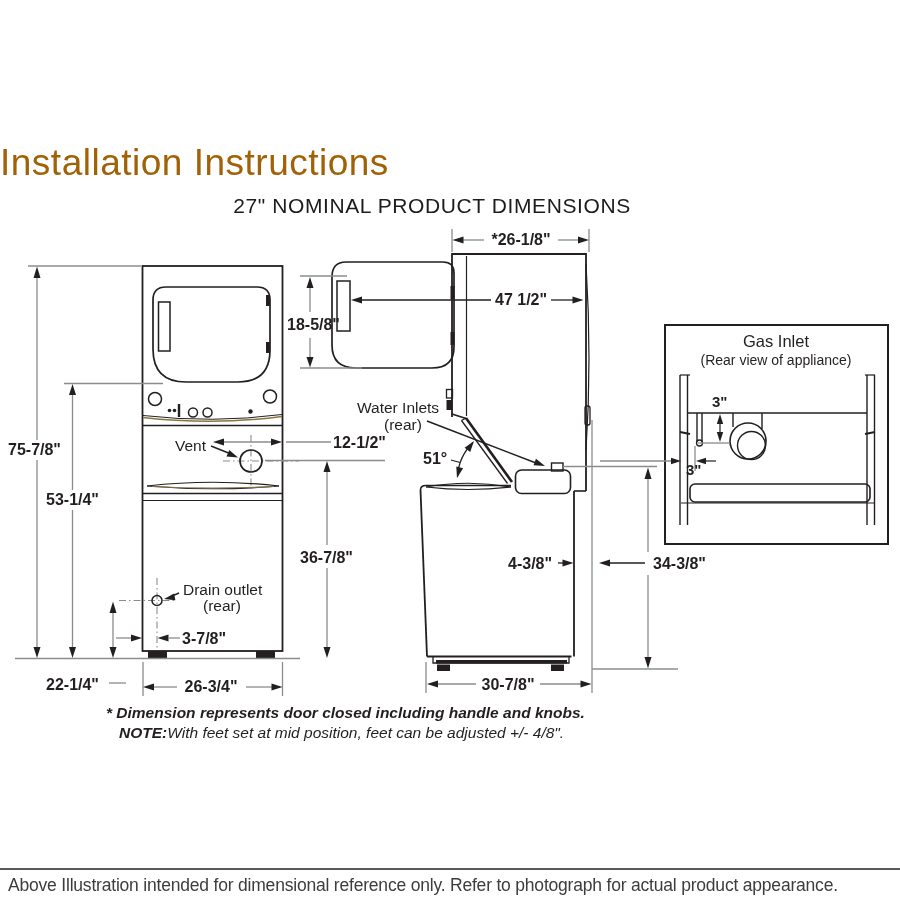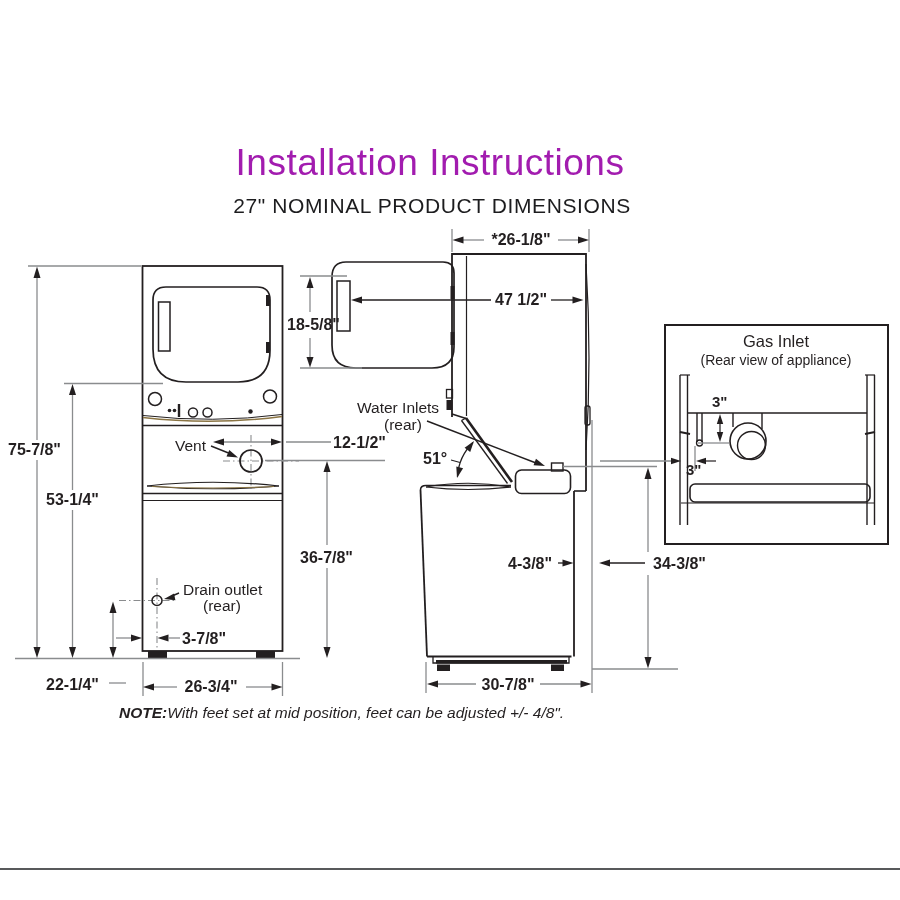--- a/index.html
+++ b/index.html
@@ -1,19 +1,19 @@
 <!DOCTYPE html>
 <html><head>
 <meta charset="utf-8">
 <style>
   html,body{margin:0;padding:0;background:#ffffff;width:900px;height:900px;overflow:hidden;
     font-family:"Liberation Sans",sans-serif;color:#231f20;}
   .stage{position:relative;width:900px;height:900px;}
-  .title{position:absolute;top:144px;left:0;width:860px;text-align:center;
-    font-size:37px;font-weight:400;letter-spacing:.5px;color:#a21caf;line-height:1.05;}
+  .title{position:absolute;top:144px;left:0;width:860px;text-align:left;
+    font-size:37px;font-weight:400;letter-spacing:.5px;color:#a16207;line-height:1.05;}
   .subtitle{position:absolute;top:194px;left:0;width:864px;text-align:center;
     font-size:21px;font-weight:400;letter-spacing:.6px;color:#1c1c1e;}
   .notes{position:absolute;top:703px;left:106px;font-size:15.5px;line-height:19.5px;color:#231f20;}
   .notes .l1{font-weight:700;font-style:italic;}
   .notes .l2{margin-left:13px;font-style:italic;}
   .notes .l2 .note-label{font-weight:700;}
   .footer-rule{position:absolute;top:868px;left:0;width:900px;border-top:2px solid #58595b;}
   .footer-text{position:absolute;top:875px;left:8px;width:892px;font-size:17.5px;
     letter-spacing:-.2px;color:#3d3d3f;}
   svg{position:absolute;top:0;left:0;}
@@ -245,17 +245,19 @@
       <text class="dimsm" x="686" y="475">3"</text>
       <rect x="690" y="484" width="180" height="18" rx="5" fill="#fff" class="ln" stroke-width="1.6"></rect>
       <line x1="681" y1="503" x2="874" y2="503" class="ln" stroke-width="1.2"></line>
     </g>
   </svg>
 
   <div class="title">Installation Instructions</div>
   <div class="subtitle">27" NOMINAL PRODUCT DIMENSIONS</div>
 
   <div class="notes">
+    <div class="l1">* Dimension represents door closed including handle and knobs.</div>
     <div class="l2"><span class="note-label">NOTE:</span><span>With feet set at mid position, feet can be adjusted +/- 4/8".</span></div>
   </div>
 
   <div class="footer-rule"></div>
+  <div class="footer-text">Above Illustration intended for dimensional reference only. Refer to photograph for actual product appearance.</div>
 </div>
 
 </body></html>

